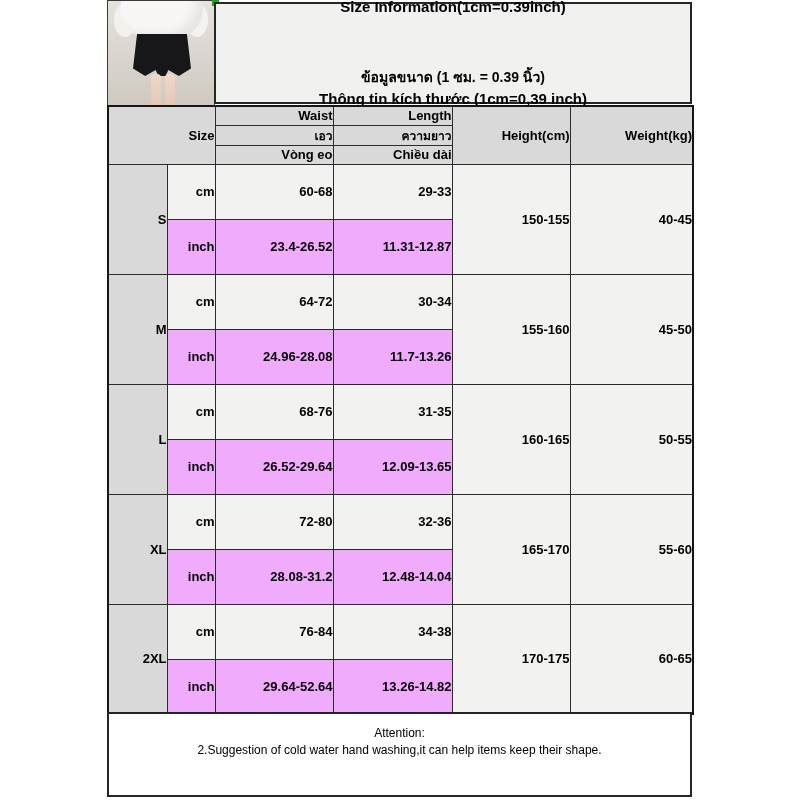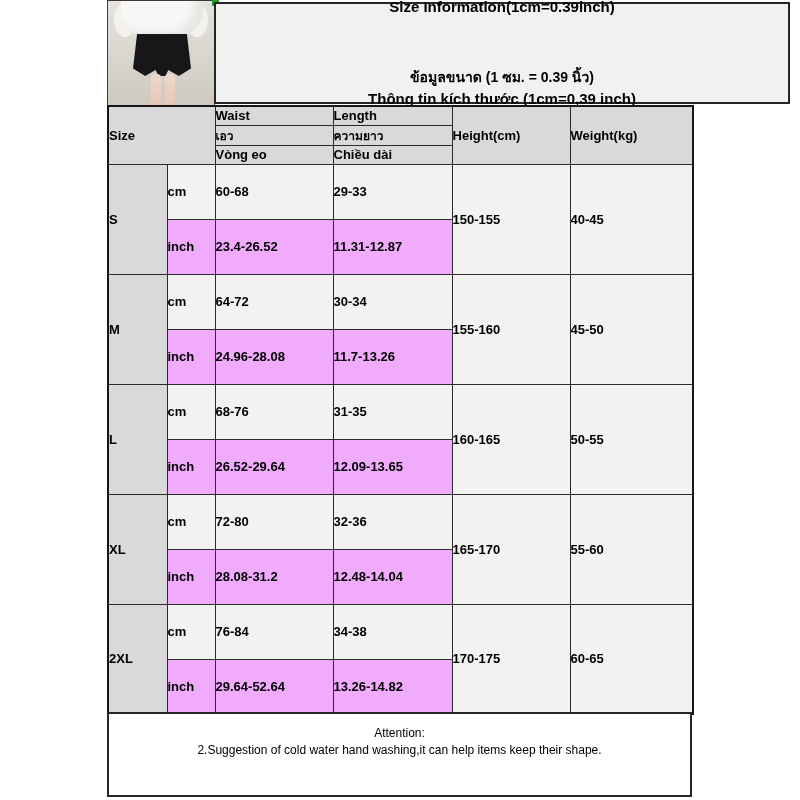--- a/index.html
+++ b/index.html
@@ -21,36 +21,36 @@
   .sleeve.l { left:6px; } .sleeve.r { right:6px; }
   .shorts { position:absolute; left:25px; top:33px; width:58px; height:42px; background:#17171a;
     clip-path:polygon(7% 0,93% 0,100% 82%,79% 100%,61% 86%,56% 100%,44% 100%,39% 86%,21% 100%,0 82%);
   }
   .leg { position:absolute; width:10px; height:33px; top:73px;
     background:linear-gradient(#efd8ca,#e7c5b5); border-radius:4px 4px 3px 3px; }
   .leg.l { left:43px; } .leg.r { left:57px; }
   .green-mark { position:absolute; left:212px; top:0; width:7px; height:6px; background:#1ea01e; }
   
   .info-box {
-    position:absolute; left:214px; top:2px; width:576px; height:102px;
+    position:absolute; left:214px; top:2px; width:478px; height:102px;
     background:#f1f1f0; border:2px solid #262626;
     display:flex; flex-direction:column; justify-content:center; align-items:center;
     text-align:center; font-weight:bold; line-height:1.5;
   }
   .info-en { font-size:15px; }
   .info-th { font-size:14px;margin-top:48px; }
   .info-vi { font-size:15px; }
   
   table.size-table {
     position:absolute; left:107px; top:105px; width:585px;
     border-collapse:collapse; table-layout:fixed;
     border:2px solid #161616;
   }
   table.size-table td {
-    border:1px solid #2b2b2b; text-align:left; vertical-align:middle;
+    border:1px solid #2b2b2b; text-align:right; vertical-align:middle;
     font-weight:bold; font-size:13px; overflow:hidden;
   }
   tr.hrow { height:19px; }
   tr.hrow td { background:#d9d9d9; }
   td.size-big { font-size:24px; }
   tr.h-th td { font-size:12px; }
   tr.cmrow { height:55px; }
   tr.inchrow { height:55px; }
   tr.cmrow td { background:#f2f2f1; }
   tr.inchrow td { background:#f0abfc; }

